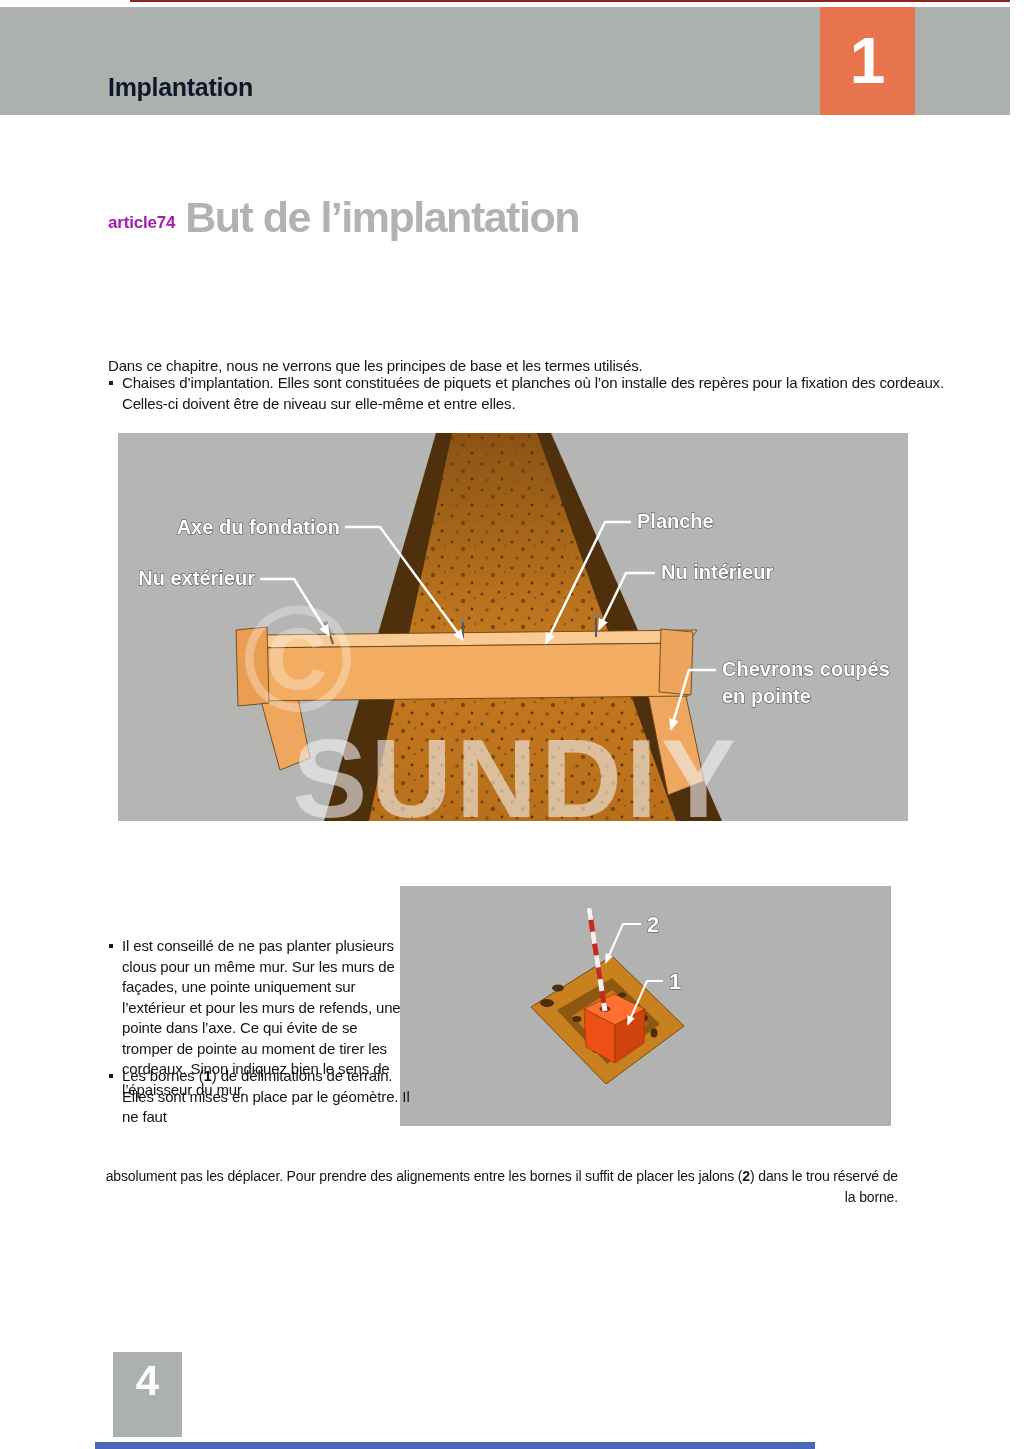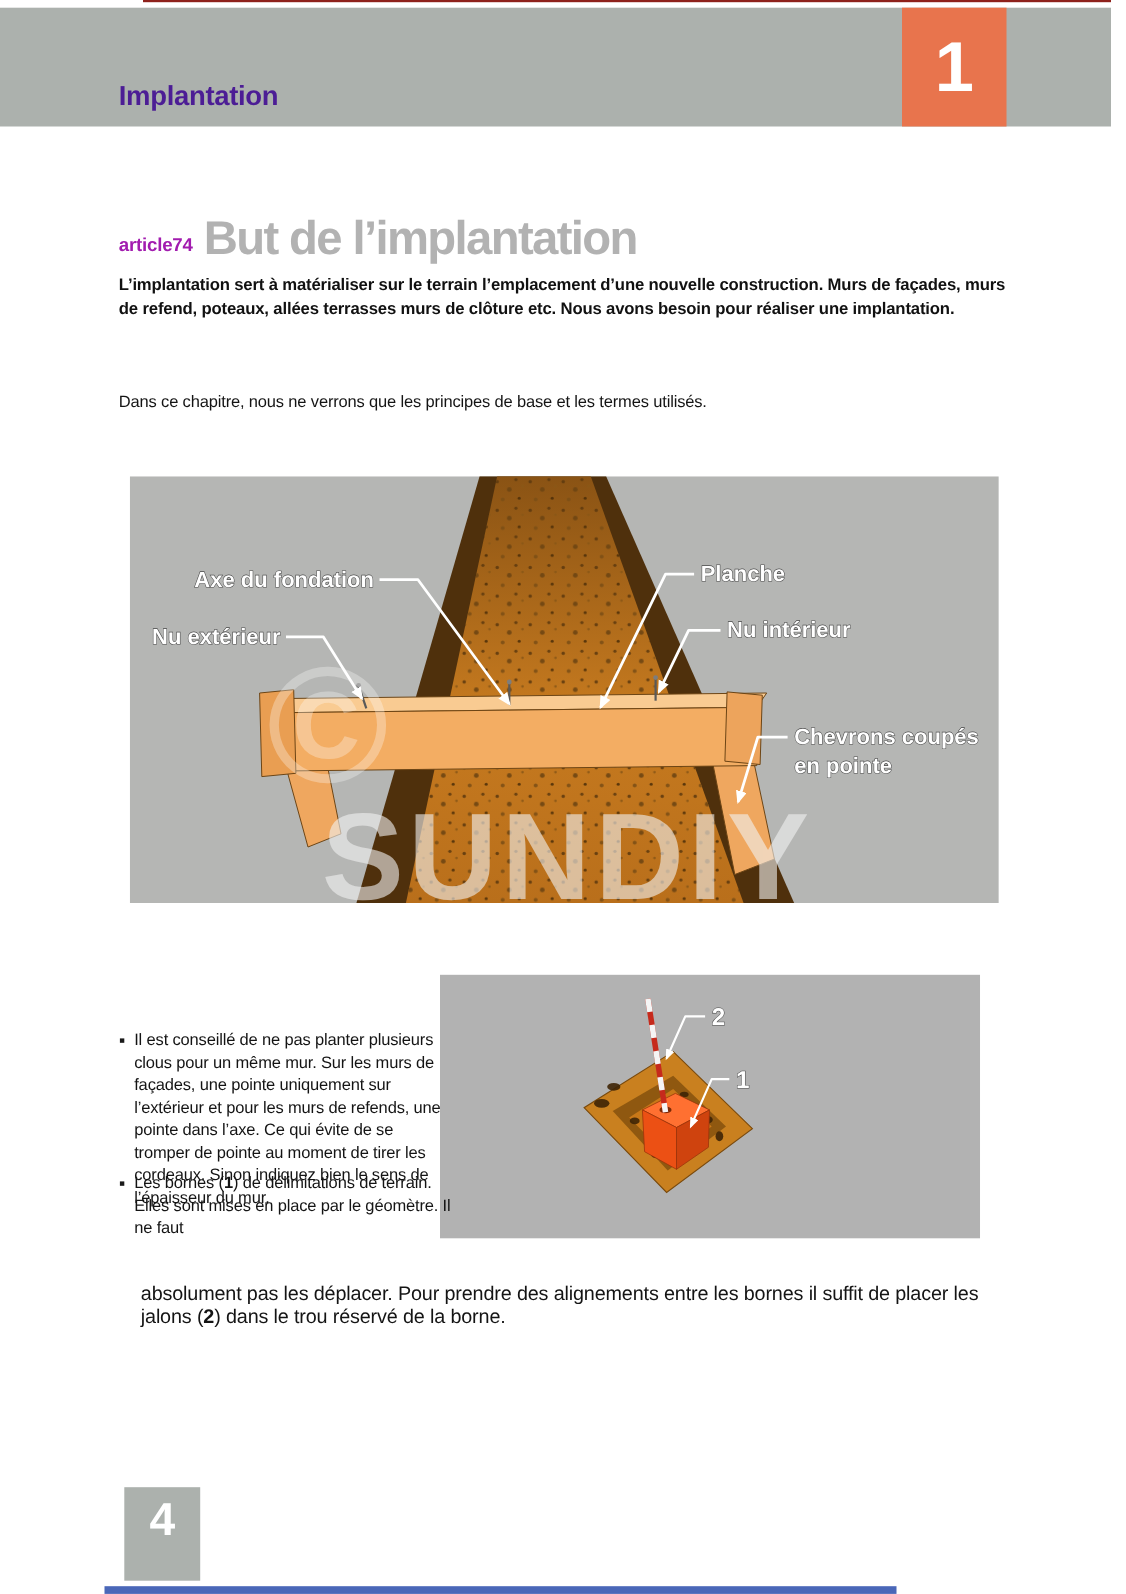--- a/index.html
+++ b/index.html
@@ -2,38 +2,38 @@
 <html><head>
 <meta charset="utf-8">
 <style>
   html,body{margin:0;padding:0;background:#fff;}
   .page{position:relative;width:1024px;height:1449px;background:#ffffff;overflow:hidden;
         font-family:"Liberation Sans",sans-serif;color:#141414;}
   
   .top-line{position:absolute;left:130px;top:0;width:880px;height:2px;background:#8e211b;}
   
   .chap-bar{position:absolute;left:0;top:7px;width:1010px;height:108px;background:#acb1ad;}
-  .chap-title{position:absolute;left:108px;top:66px;font-size:25px;font-weight:bold;color:#4c1d95;letter-spacing:-0.3px;}
+  .chap-title{position:absolute;left:108px;top:66px;font-size:25px;font-weight:bold;color:#0f172a;letter-spacing:-0.3px;}
   .chap-numbox{position:absolute;left:820px;top:0;width:95px;height:108px;background:#e8744d;
                display:flex;align-items:center;justify-content:center;}
   .chap-num{font-size:64px;font-weight:bold;color:#ffffff;line-height:1;}
   
   .article-head{position:absolute;left:108px;top:184px;display:flex;align-items:flex-end;}
   .article-tag{font-size:17px;font-weight:bold;color:#a21caf;padding-bottom:6px;letter-spacing:-0.2px;}
   .article-title{font-size:43px;font-weight:bold;color:#b2b2b2;margin:12px 0 0 10px;line-height:1;letter-spacing:-1.5px;}
   
   .copy{letter-spacing:-0.15px;}
   .intro{position:absolute;left:108px;top:234px;width:822px;font-size:15.2px;font-weight:bold;line-height:21px;color:#111;}
   .note{position:absolute;left:108px;top:341px;width:820px;font-size:15px;line-height:20.5px;}
   .bullet{position:relative;padding-left:14px;font-size:15px;line-height:20.5px;}
   .bullet::before{content:"";position:absolute;left:1px;top:8px;width:4px;height:4px;background:#1a1a1a;}
   .b-chaises{position:absolute;left:108px;top:373px;width:822px;}
   .b-clous{position:absolute;left:108px;top:936px;width:288px;}
   .b-bornes{position:absolute;left:108px;top:1066px;width:290px;}
-  .b-bornes-wide{position:absolute;left:128px;top:1166px;width:794px;font-size:18px;line-height:20.5px;}
+  .b-bornes-wide{position:absolute;left:104px;top:1166px;width:794px;font-size:14px;line-height:20.5px;text-align:right;}
   .bnum{font-weight:bold;}
   
   .fig1{position:absolute;left:118px;top:433px;width:790px;height:388px;}
   .fig2{position:absolute;left:400px;top:886px;width:491px;height:240px;}
   .fig-label{font-weight:bold;fill:#ffffff;stroke:#4a4a4a;stroke-width:1;paint-order:stroke;}
   
   .pagenum-box{position:absolute;left:113px;top:1352px;width:69px;height:85px;background:#acb1ad;
                display:flex;justify-content:center;}
   .pagenum{font-size:42px;font-weight:bold;color:#ffffff;margin-top:8px;line-height:1;}
   .copyright{position:absolute;left:512px;top:1377px;width:400px;text-align:right;
@@ -52,24 +52,26 @@
     <div class="chap-numbox">
       <span class="chap-num">1</span>
     </div>
   </div>
 
   <div class="article-head">
     <span class="article-tag">article74</span>
     <h1 class="article-title">But de l’implantation</h1>
   </div>
 
-  <p class="intro copy">L’implantation sert à matérialiser sur le terrain l’emplacement d’une nouvelle construction. Murs de façades, murs de refend, poteaux, allées terrasses murs de clôture etc. Nous avons besoin pour réaliser une implantation.</p>
 
   <p class="note copy">Dans ce chapitre, nous ne verrons que les principes de base et les termes utilisés.</p>
 
+  <div class="bullet b-chaises copy">
+    <span>Chaises d’implantation. Elles sont constituées de piquets et planches où l’on installe des repères pour la fixation des cordeaux. Celles-ci doivent être de niveau sur elle-même et entre elles.</span>
+  </div>
 
   <svg class="fig1" viewBox="0 0 790 388" width="790" height="388">
     <defs>
       <linearGradient id="floorGrad" x1="0" y1="0" x2="0" y2="1">
         <stop offset="0" stop-color="#8a5314"></stop>
         <stop offset="0.55" stop-color="#c67a1f"></stop>
         <stop offset="1" stop-color="#b96f1b"></stop>
       </linearGradient>
       <pattern id="specks" width="30" height="26" patternUnits="userSpaceOnUse">
         <circle cx="4" cy="5" r="1.6" fill="#5f3a0e"></circle>

